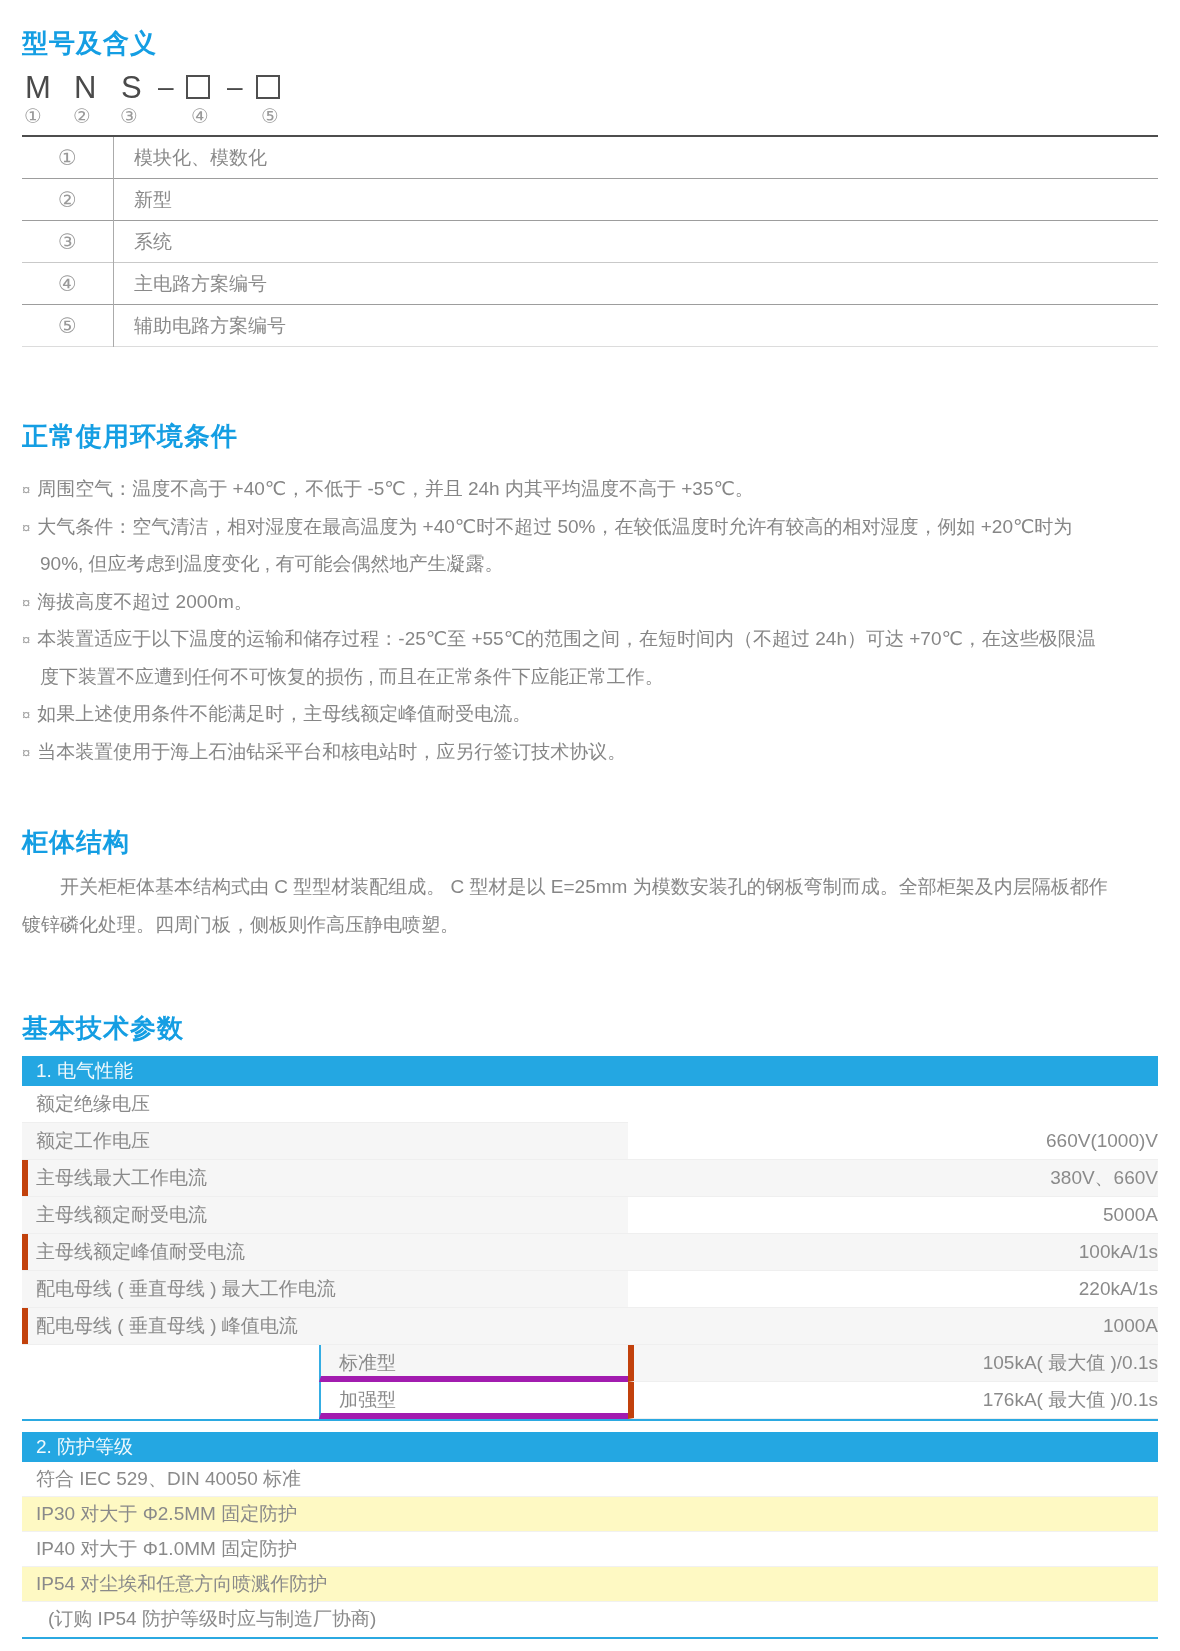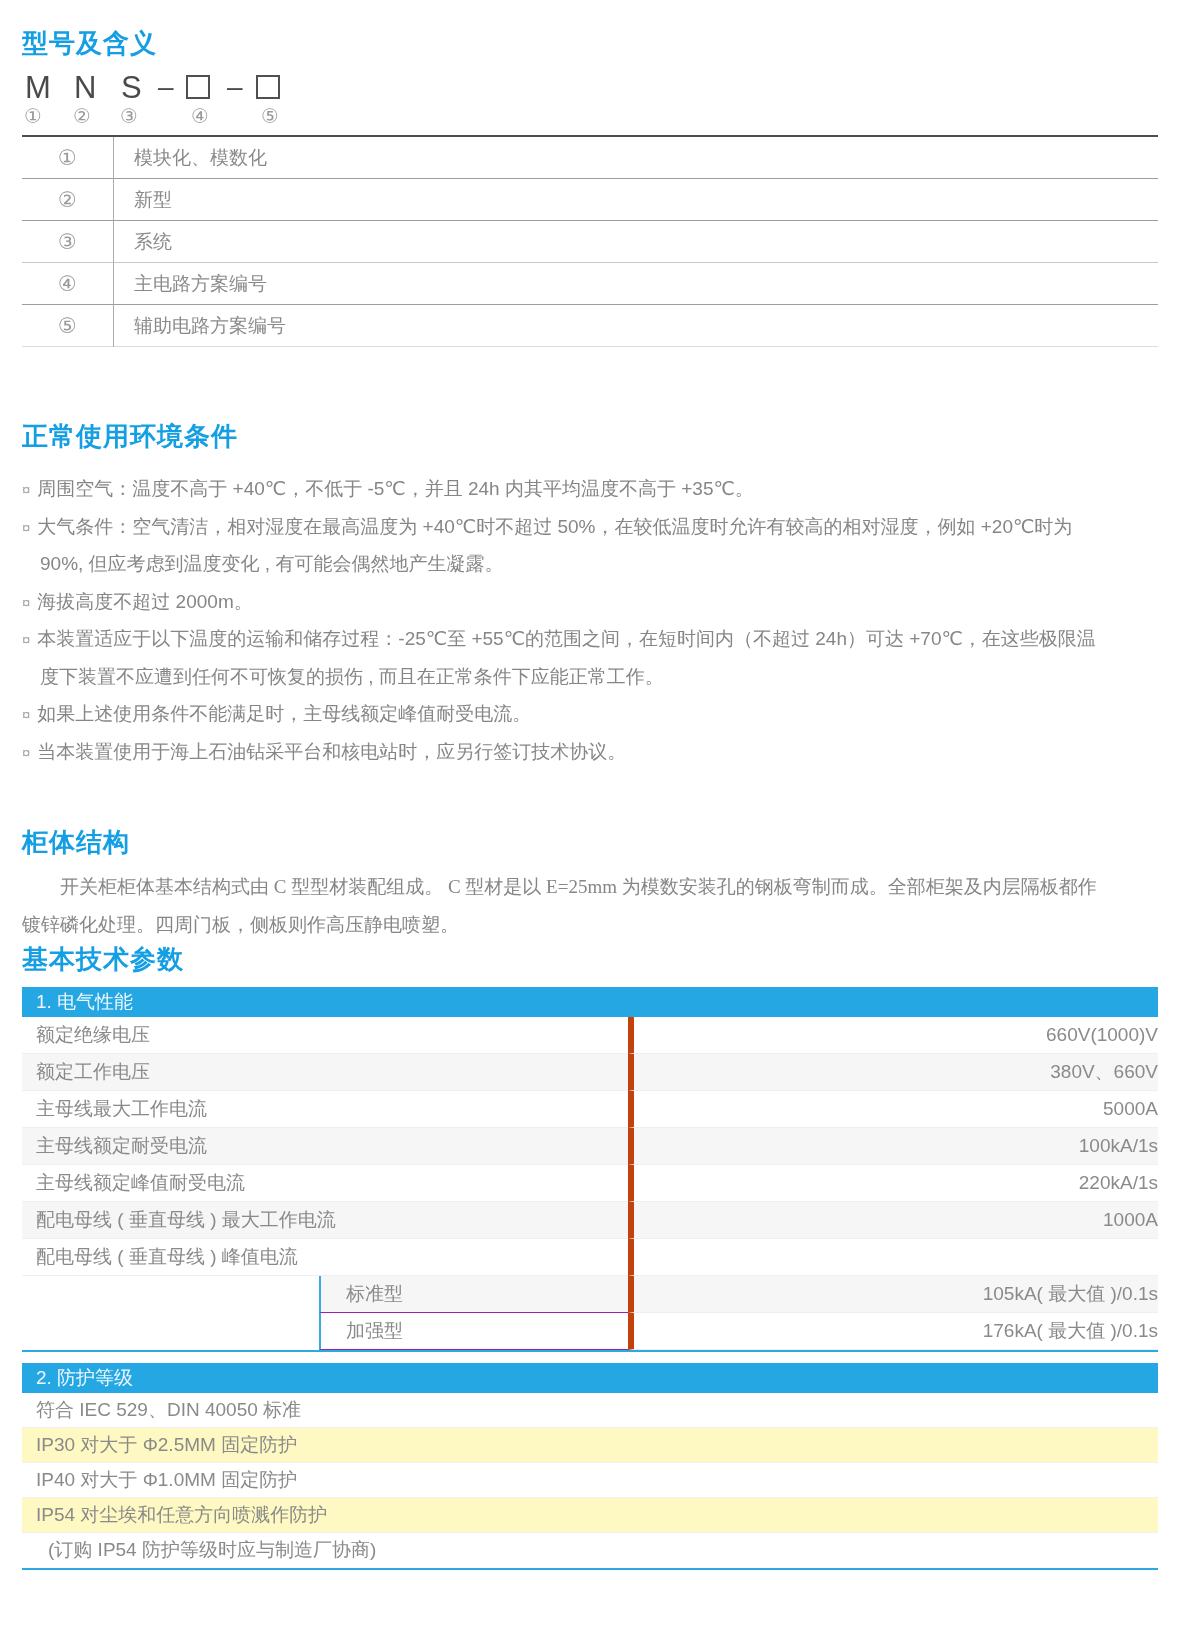--- a/index.html
+++ b/index.html
@@ -13,21 +13,21 @@
   .inner { padding:0 22px; }
 
   
   .h-title {
     color:#149ee3; font-size:26px; font-weight:700;
     height:30px; line-height:30px; letter-spacing:1px;
   }
   .t1 { margin-top:28px; }
   .t2 { margin-top:74px; }
   .t3 { margin-top:57px; }
-  .t4 { }
+  .t4 { margin-top:69px; }
 
   
   .code-row { position:relative; margin-top:14px; height:63px; }
   .code-row .ltr { position:absolute; top:0; font-size:31px; color:#4a4a4a; line-height:32px; }
   .l-0 { left:3px; } .l-1 { left:52px; } .l-2 { left:99px; }
   .code-row .dash { position:absolute; top:0; font-size:28px; color:#4a4a4a; line-height:30px; }
   .d-0 { left:136px; } .d-1 { left:205px; }
   .code-row .sq {
     position:absolute; top:3px; width:24px; height:24px;
     border:2px solid #4f4f4f; background:#fff;
@@ -47,42 +47,42 @@
   }
   .m-desc { padding-left:20px; color:#8a8a8a; font-size:19px; }
 
   
   .bullets { margin-top:19px; }
   .b-line, .c-line { height:37.5px; line-height:37.5px; font-size:19px; color:#868686; white-space:nowrap; }
   .b-line .marker { color:#a5a5a5; font-size:15px; margin-right:7px; }
   .c-line { padding-left:18px; }
 
   
-  .para { margin-top:11px;font-family:Liberation Serif, serif; }
+  .para { margin-top:11px; }
   .p-line { height:38px; line-height:38px; font-size:19px; color:#868686; white-space:nowrap; }
   .p-indent { padding-left:38px; }
 
   
   .ptable { width:1136px; border-bottom:2px solid #2ba9e1; }
   .t-elec { margin-top:13px; }
   .t-ip   { margin-top:11px; }
   .bar {
     height:30px; line-height:30px; background:#24a7e2;
     color:rgba(255,255,255,0.93); font-size:19px; padding-left:14px;
   }
-  .prow { display:flex; height:37px; line-height:36px; font-size:19px; color:#8a8a8a; }
+  .prow { display:flex; height:37px; line-height:36px; font-size:19px; color:#8a8a8a;flex-direction:column; }
   .prow .plabel { width:606px; padding-left:14px; flex:none; border-bottom:1px solid #efefef; }
   .pvalue { flex:1; text-align:right; border-left:6px solid #c2410c; border-bottom:1px solid #efefef; }
   .prow.g .plabel, .prow.g .pvalue { background:#f6f6f6; }
 
   .psub { display:flex; height:37px; line-height:36px; font-size:19px; color:#8a8a8a; }
   .pspacer { width:297px; flex:none; background:#fff; }
   .pslabel {
-    width:309px; flex:none; padding-left:25px;
-    border-left:2px solid #35ade3; border-bottom:1px solid #a21caf;
+    width:309px; flex:none; padding-left:18px;
+    border-left:2px solid #35ade3; border-bottom:6px solid #a21caf;
   }
   .psub.g .pslabel, .psub.g .pvalue { background:#f6f6f6; }
 
   .iprow { height:35px; line-height:34px; font-size:19px; color:#8a8a8a;
            padding-left:14px; border-bottom:1px solid #f1f1f1; }
   .iprow.g { background:#fef9c3; }
   .iprow.indent { padding-left:26px; }
   .iprow:last-child { border-bottom:none; }
 </style>
 </head>

